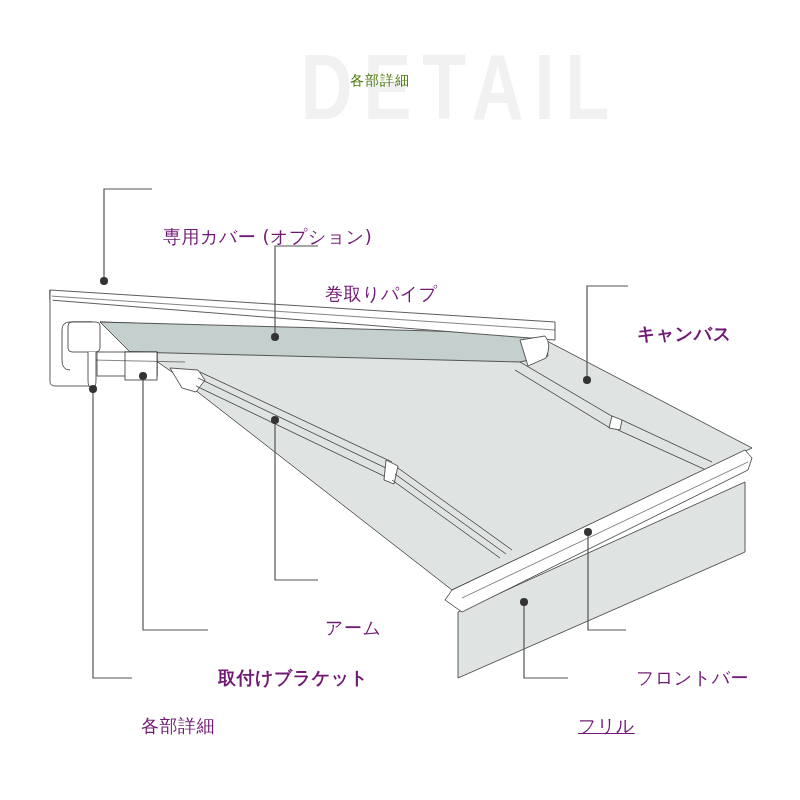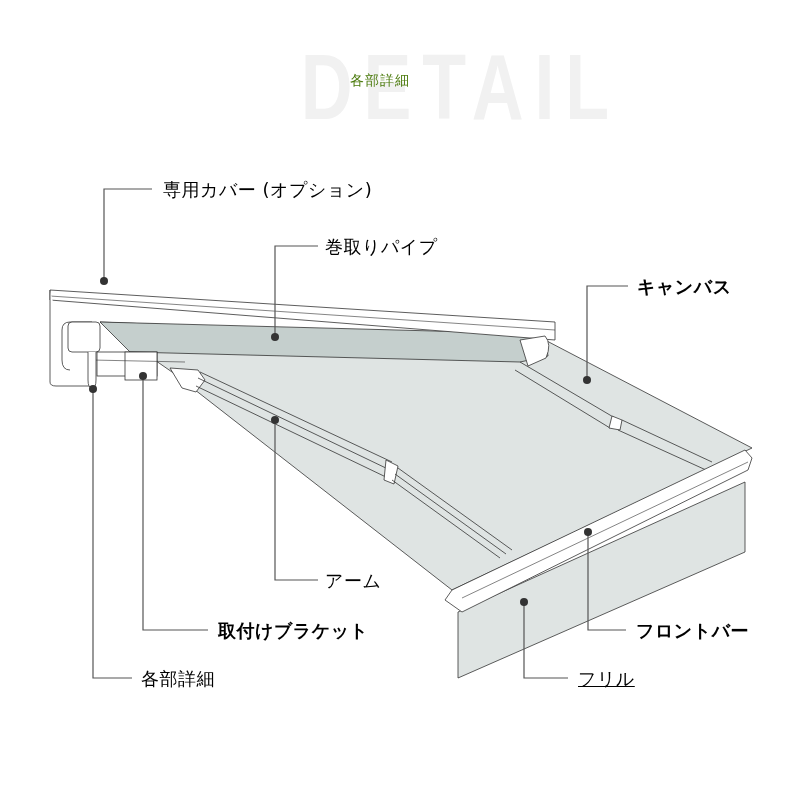--- a/index.html
+++ b/index.html
@@ -4,21 +4,21 @@
 <style>
   html, body { margin: 0; padding: 0; background: #ffffff; }
   body { width: 800px; height: 800px; position: relative; overflow: hidden;
          font-family: "DejaVu Sans", sans-serif; color: #333333; }
   .watermark { position: absolute; left: 270px; top: 42px; width: 280px; height: 90px;
                font-family: "Liberation Sans", sans-serif; font-size: 92px; font-weight: 700;
                letter-spacing: 14px; color: #f1f1f1; line-height: 90px; text-align: center;
                transform: scaleX(0.78); transform-origin: center; }
   .title { position: absolute; left: 350px; top: 72px; font-size: 14px; letter-spacing: 1px;
            color: #4d7c0f; font-weight: 400; }
-  .label { position: absolute; font-size: 18px; color: #000000; white-space: nowrap; letter-spacing: 0.5px; }
+  .label { position: absolute; font-size: 18px; color: #701a75; white-space: nowrap; letter-spacing: 0.5px; margin-top: 47px; }
   svg.diagram { position: absolute; left: 0; top: 0; }
 </style>
 </head>
 <body>
 
 <div class="watermark">DETAIL</div>
 <div class="title">各部詳細</div>
 
 <svg class="diagram" width="800" height="800" viewBox="0 0 800 800">
 
@@ -85,14 +85,14 @@
     <circle cx="524" cy="602" r="4"></circle>
   </g>
 </svg>
 
 <div class="label" style="left:163px; top:178px;">専用カバー (オプション)</div>
 <div class="label" style="left:325px; top:235px;text-align:center;">巻取りパイプ</div>
 <div class="label" style="left:637px; top:275px;font-weight:bold;">キャンバス</div>
 <div class="label" style="left:325px; top:569px;">アーム</div>
 <div class="label" style="left:218px; top:619px;font-weight:bold;">取付けブラケット</div>
 <div class="label" style="left:141px; top:667px;">各部詳細</div>
-<div class="label" style="left:636px; top:619px;font-weight:bold;">フロントバー</div>
+<div class="label" style="left:636px; top:619px;">フロントバー</div>
 <div class="label" style="left:578px; top:667px;text-decoration:underline;">フリル</div>
 
 </body></html>

